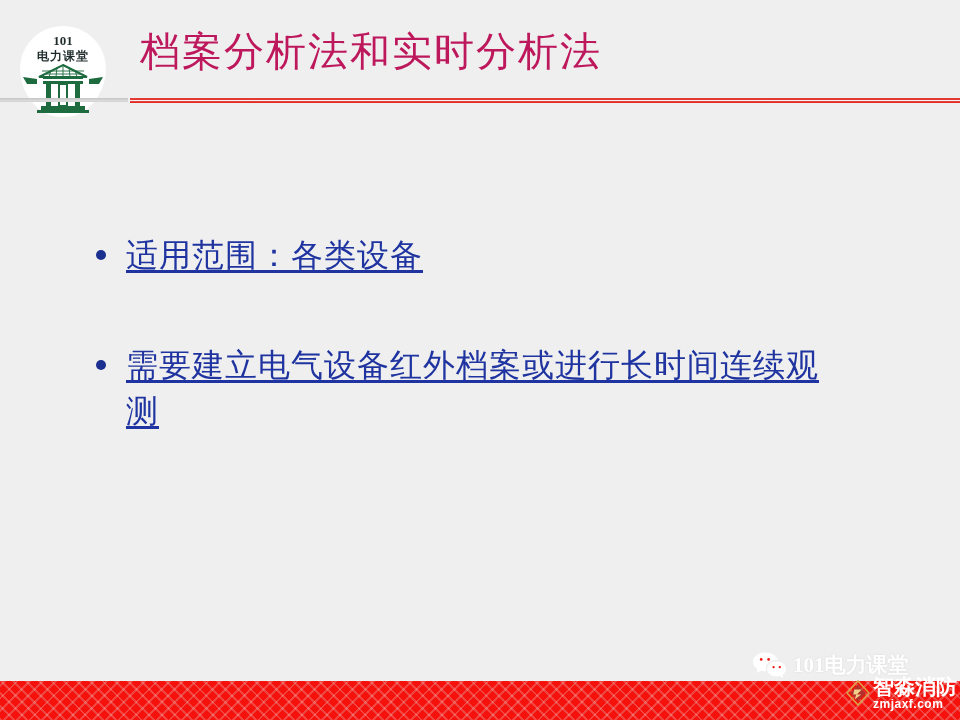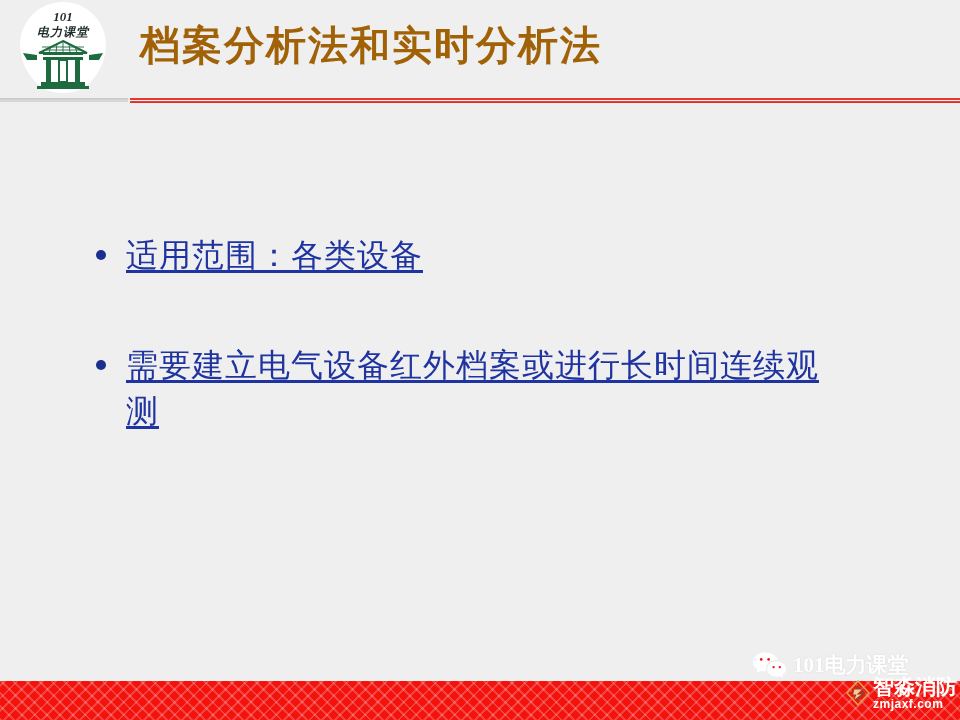--- a/index.html
+++ b/index.html
@@ -25,37 +25,36 @@
   .header {
     position: absolute;
     left: 0;
     top: 0;
     width: 960px;
     height: 104px;
   }
   .logo {
     position: absolute;
     left: 13px;
-    top: 0;
+    top: 24px;
     width: 100px;
     height: 96px;
-    font-style: italic;
   }
   .logo svg { display: block; }
 
   .slide-title {
     position: absolute;
     left: 140px;
-    top: 20px;
+    top: 26px;
     width: 790px;
     font-family: "Liberation Serif", "DejaVu Serif", serif;
     font-size: 40px;
-    font-weight: bold;
+    font-weight: normal;
     line-height: 52px;
-    color: #a16207;
+    color: #be185d;
     letter-spacing: 2px;
     white-space: nowrap;
   }
 
   .rule-gray {
     position: absolute;
     left: 0;
     top: 98px;
     width: 128px;
     height: 4px;

